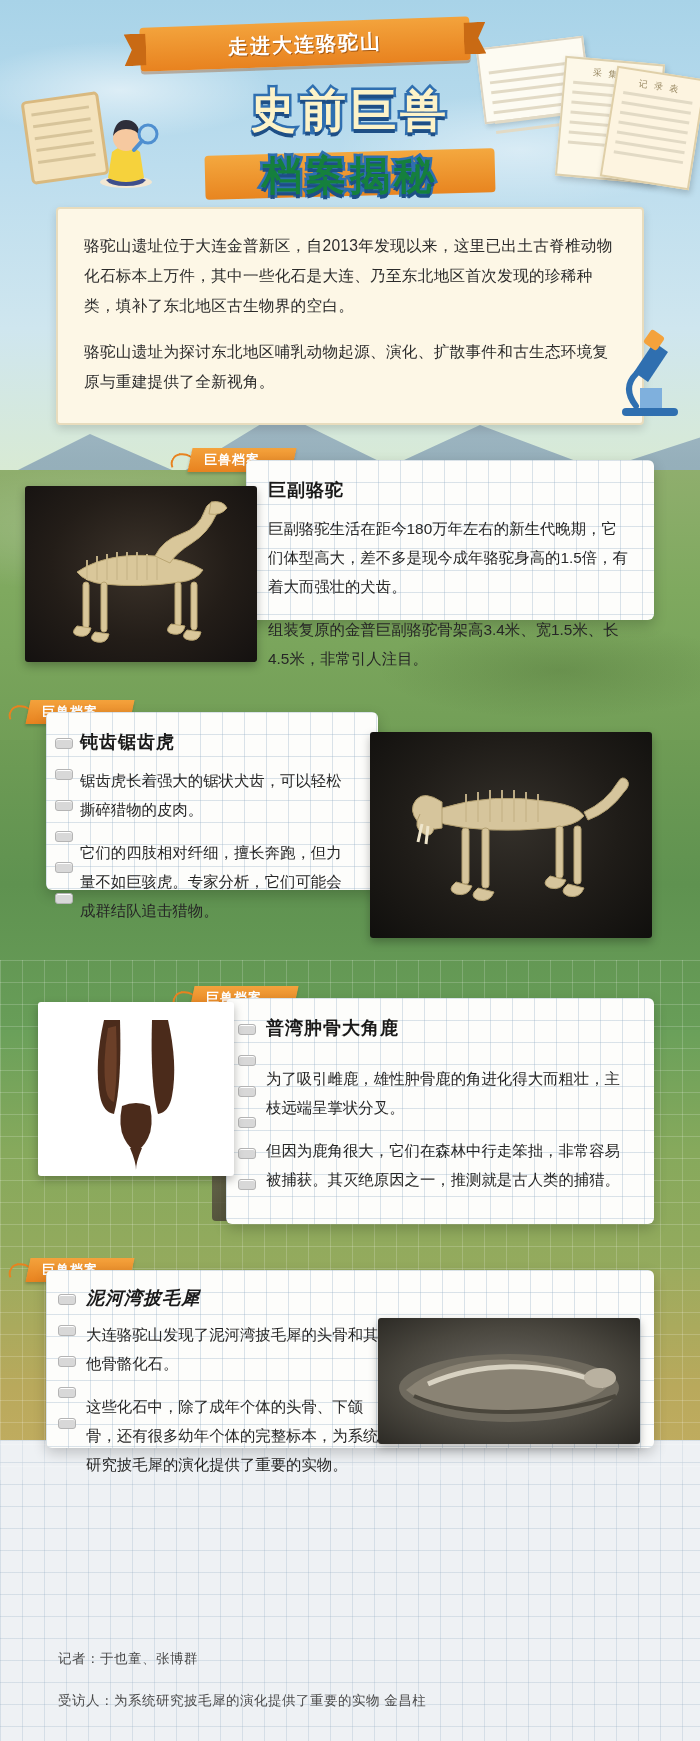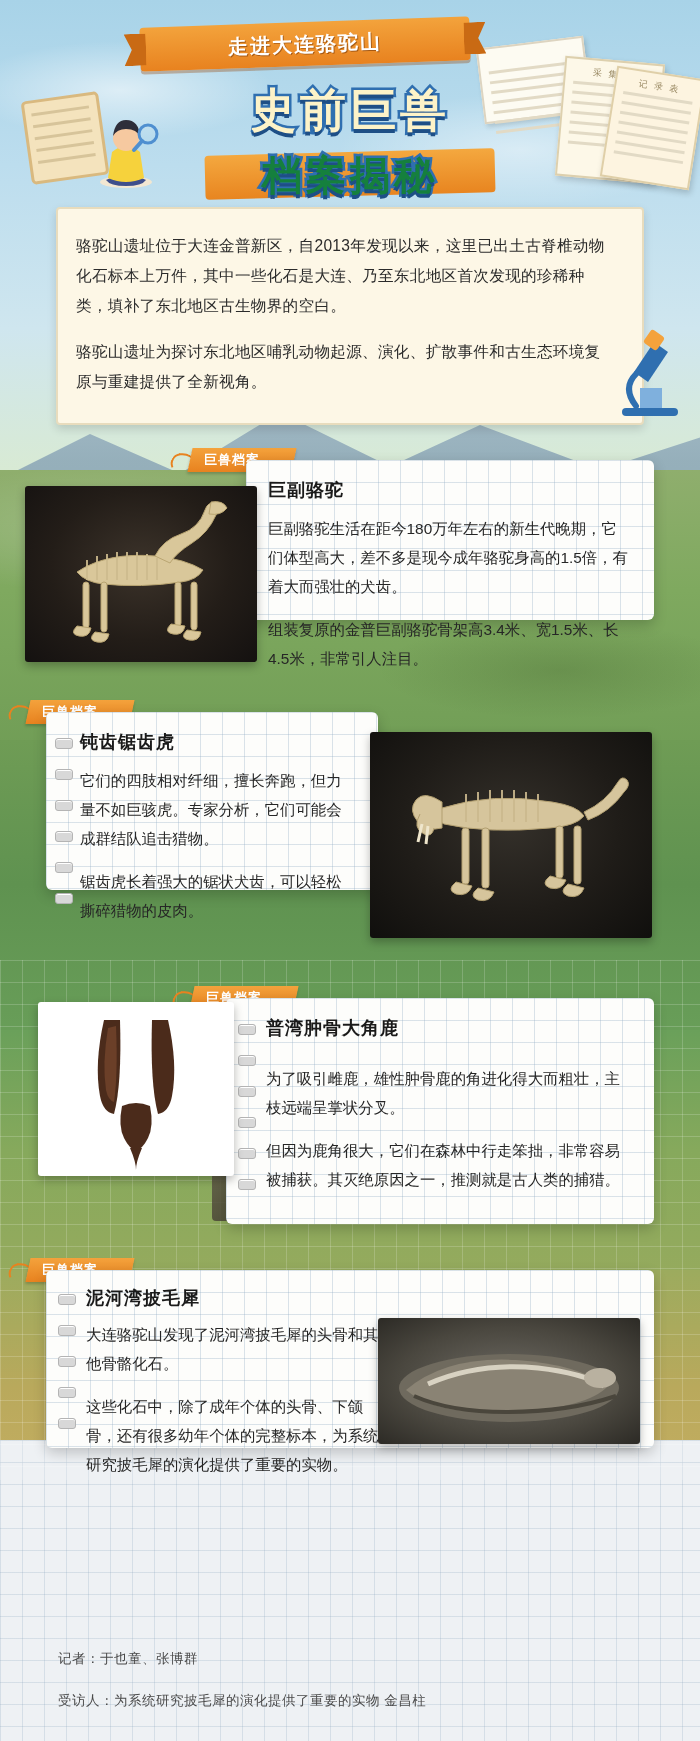--- a/index.html
+++ b/index.html
@@ -219,21 +219,21 @@
 
   
   .intro-card {
     position:absolute;
     left: 56px; top: 207px;
     width: 588px; height: 218px;
     background: #fdf7e6;
     border: 2px solid #e8dcbd;
     border-radius: 4px;
     box-shadow: 0 4px 10px rgba(0,0,0,.14);
-    padding: 22px 26px 0 18px;
+    padding: 22px 26px 0 26px;
     box-sizing: border-box;
   }
   .intro-card p {
     margin: 0 0 16px 0;
     font-size: 15.6px;
     line-height: 30px;
     color: #2b2b2b;
     text-indent: 0;
     letter-spacing: .3px;
   }
@@ -443,22 +443,22 @@
     <div class="rings" style="left:9px; top:26px;">
       <div class="ring"></div>
         <div class="ring"></div>
         <div class="ring"></div>
       <div class="ring"></div>
         <div class="ring"></div>
         <div class="ring"></div>
     </div>
     <div class="card-title" style="margin-bottom:12px;">钝齿锯齿虎</div>
     <div class="card-body">
+      <p>锯齿虎长着强大的锯状犬齿，可以轻松撕碎猎物的皮肉。</p>
       <p>它们的四肢相对纤细，擅长奔跑，但力量不如巨骇虎。专家分析，它们可能会成群结队追击猎物。</p>
-      <p>锯齿虎长着强大的锯状犬齿，可以轻松撕碎猎物的皮肉。</p>
     </div>
   </div>
   <div class="photo ph-tiger" style="left:370px; top:732px; width:282px; height:206px;">
     <svg width="282" height="206" viewBox="0 0 282 206">
       <g fill="#d6c59c" stroke="#b29f70" stroke-width="1">
         <path d="M72 76 q50 -16 110 -6 q26 4 32 14 q-8 10 -34 12 q-62 6 -106 -4 q-10 -4 -2 -16z"></path>
         <path d="M72 70 q-18 -12 -26 -2 q-8 10 2 22 q8 10 24 6z"></path>
         <path d="M50 82 q-8 14 4 20 q8 4 10 -6"></path>
         <path d="M52 92 l-4 18 M58 94 l-2 18" stroke="#efe6cc" stroke-width="3"></path>
         <rect x="92" y="96" width="7" height="56" rx="3"></rect>
@@ -521,21 +521,21 @@
     <span>巨兽档案</span>
   </div>
   <div class="card grid-paper" style="left:46px; top:1270px; width:608px; height:178px; padding:16px 22px 16px 40px;">
     <div class="rings" style="left:12px; top:24px;">
       <div class="ring"></div>
         <div class="ring"></div>
         <div class="ring"></div>
       <div class="ring"></div>
         <div class="ring"></div>
     </div>
-    <div class="card-title" style="margin-bottom:10px;">泥河湾披毛犀</div>
+    <div class="card-title" style="margin-bottom:10px;font-style:italic;">泥河湾披毛犀</div>
     <div class="card-body" style="width:300px;">
       <p>大连骆驼山发现了泥河湾披毛犀的头骨和其他骨骼化石。</p>
       <p>这些化石中，除了成年个体的头骨、下颌骨，还有很多幼年个体的完整标本，为系统研究披毛犀的演化提供了重要的实物。</p>
     </div>
   </div>
   <div class="photo ph-rhino" style="left:378px; top:1318px; width:262px; height:126px;">
     <svg width="262" height="126" viewBox="0 0 262 126">
       <ellipse cx="131" cy="70" rx="110" ry="34" fill="#6f6a5e"></ellipse>
       <path d="M28 72 q40 -34 110 -30 q60 4 92 26 q-20 22 -96 26 q-76 4 -106 -22z" fill="#8a8374"></path>
       <path d="M50 66 q50 -22 110 -16 q44 5 66 18" fill="none" stroke="#d8d2c2" stroke-width="5"></path>

